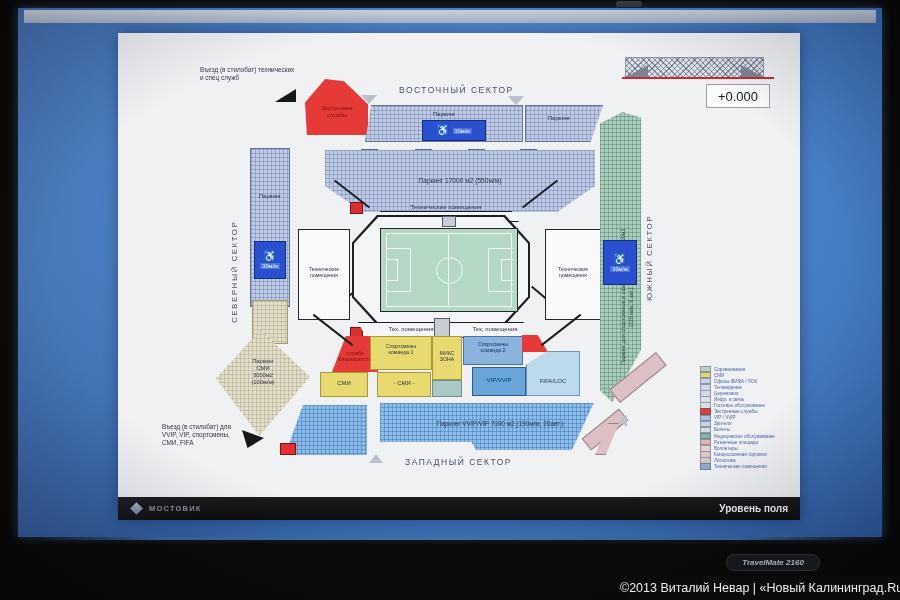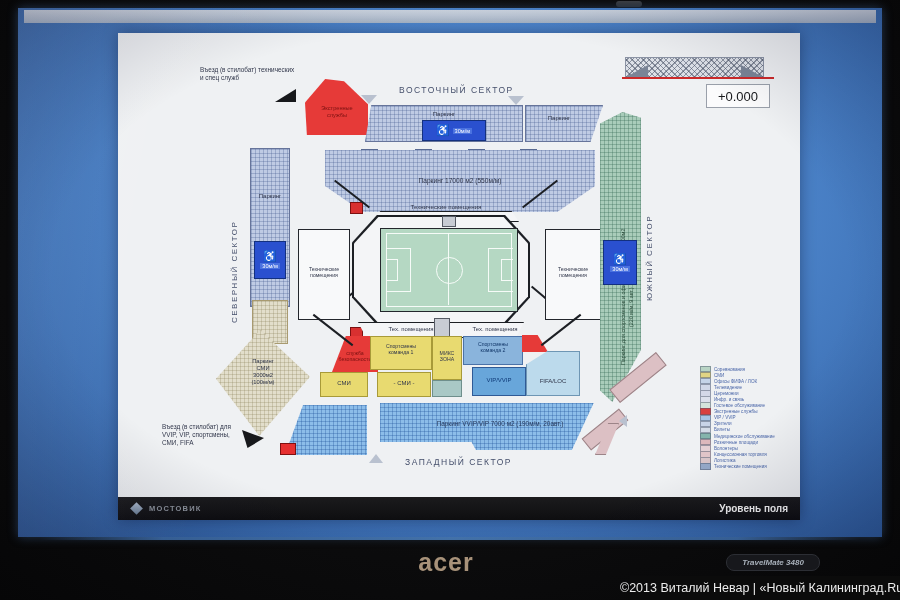--- a/index.html
+++ b/index.html
@@ -329,24 +329,22 @@
                      transform:rotate(45deg);display:inline-block;"></span>
         <span style="margin-left:8px;font-size:7.5px;font-weight:bold;letter-spacing:1.2px;color:#8d939c;">МОСТОВИК</span>
         <span style="margin-left:auto;margin-right:12px;font-size:10px;font-weight:bold;color:#f2f2f2;">Уровень поля</span>
       </div>
     </div>
 
     <div id="screen-glare" class="abs"></div>
   </div>
 
   <div class="abs" style="left:40px;top:537px;width:820px;height:3px;background:linear-gradient(90deg,transparent,#3e6fae 15%,#4e86c8 50%,#3e6fae 85%,transparent);opacity:.8;"></div>
-  <div class="abs" style="left:398px;top:548px;width:96px;text-align:center;font-size:25px;font-weight:bold;
-              letter-spacing:1px;color:#b9a186;opacity:.9;">acer</div>
   <div class="abs" style="left:726px;top:554px;width:92px;height:15px;background:#17181c;border:1px solid #2c2e34;
               border-radius:8px;display:flex;align-items:center;justify-content:center;">
-    <span style="font-size:8px;font-style:italic;font-weight:bold;color:#a8b0ba;">TravelMate 3480</span>
+    <span style="font-size:8px;font-style:italic;font-weight:bold;color:#a8b0ba;">TravelMate 2160</span>
   </div>
 
   <div class="abs" style="left:630px;top:576px;width:270px;height:24px;background:rgba(12,12,12,.82);
               display:flex;align-items:center;justify-content:center;">
     <span style="font-size:12.5px;color:#ececec;white-space:nowrap;">©2013 Виталий Невар | «Новый Калининград.Ru»</span>
   </div>
 </div>
 
 </body></html>

